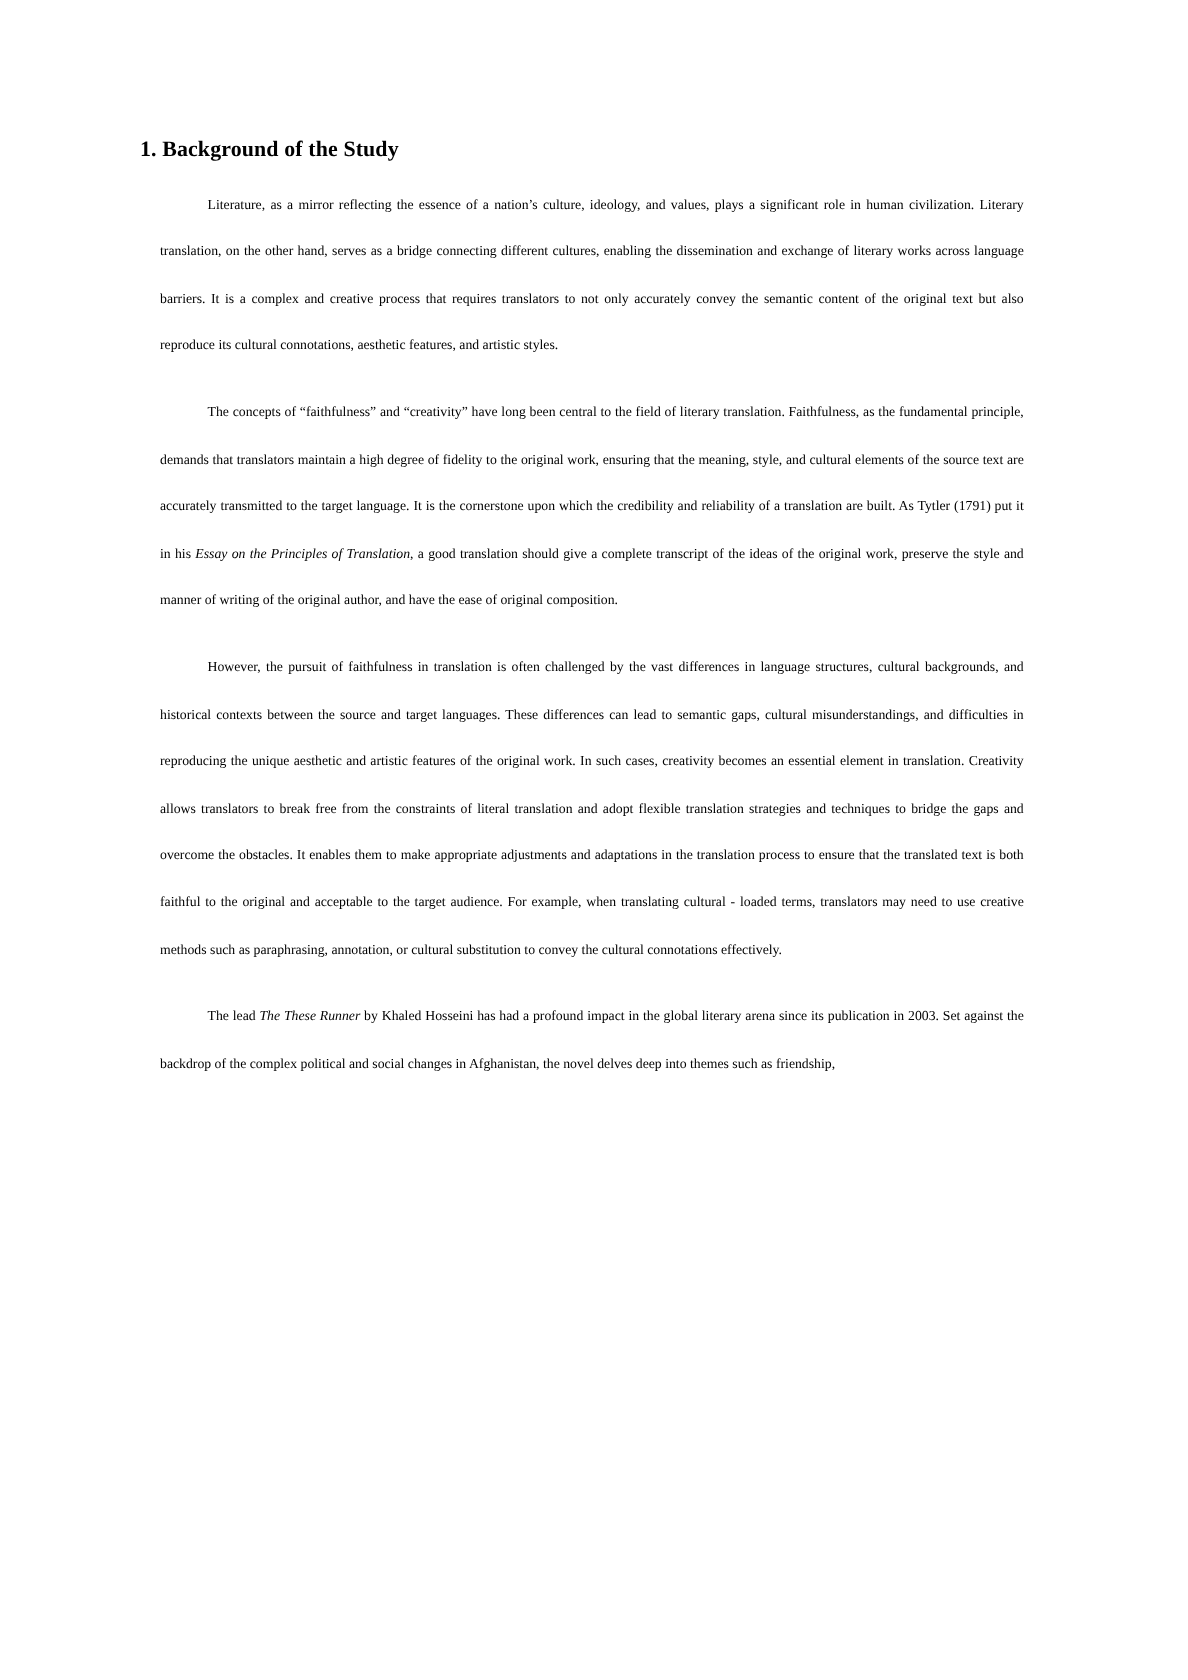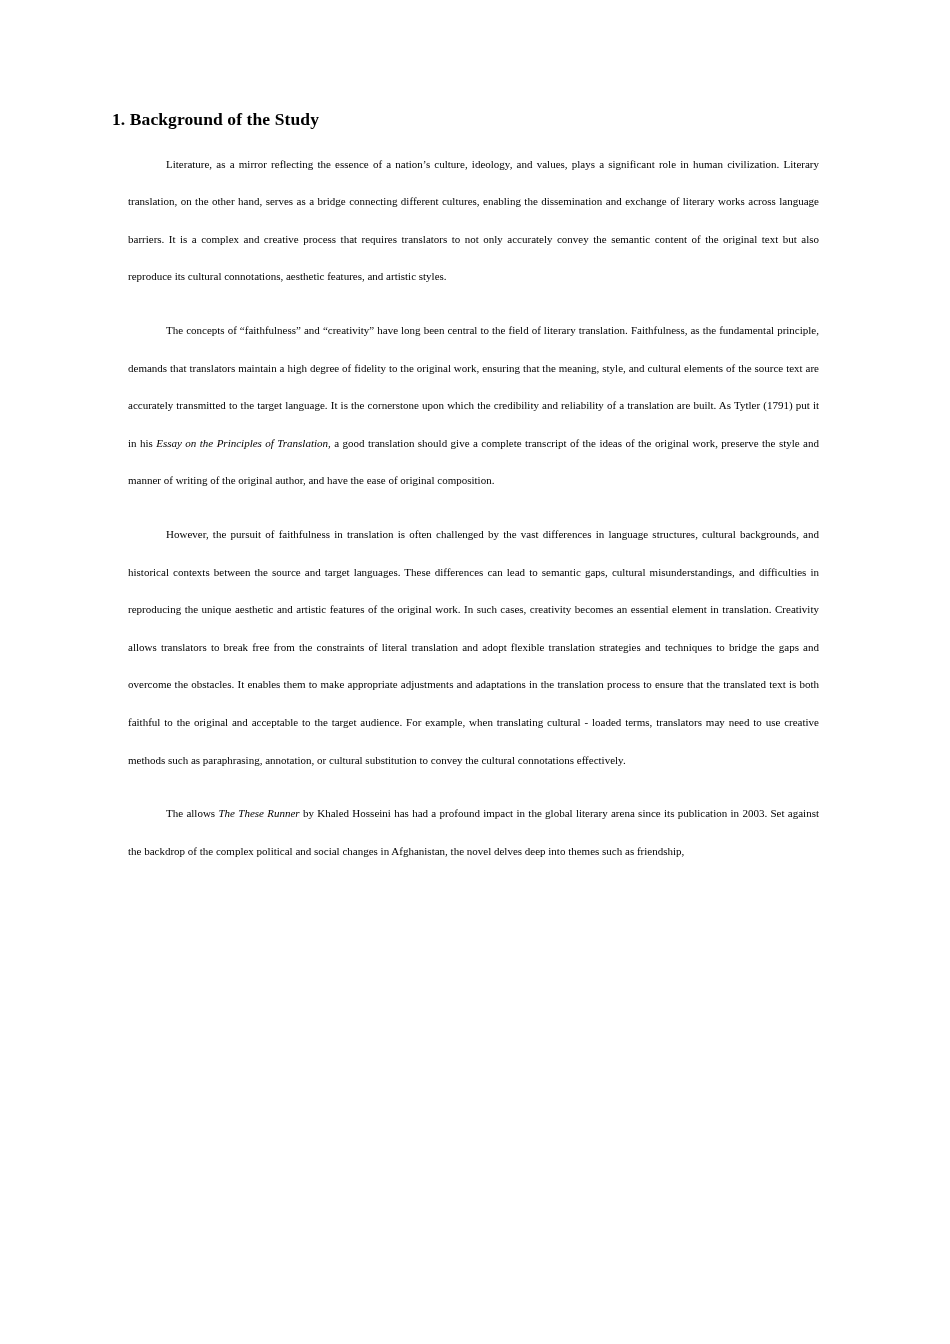--- a/index.html
+++ b/index.html
@@ -72,20 +72,20 @@
 <div class="page">
 
   <div class="content">
 
     <h1 class="section-heading">1. Background of the Study</h1>
 
     <div id="paragraphs">
         <p class="para first"><span>Literature, as a mirror reflecting the essence of a nation’s culture, ideology, and values, plays a significant role in human civilization. Literary translation, on the other hand, serves as a bridge connecting different cultures, enabling the dissemination and exchange of literary works across language barriers. It is a complex and creative process that requires translators to not only accurately convey the semantic content of the original text but also reproduce its cultural connotations, aesthetic features, and artistic styles.</span></p>
         <p class="para"><span>The concepts of “faithfulness” and “creativity” have long been central to the field of literary translation. Faithfulness, as the fundamental principle, demands that translators maintain a high degree of fidelity to the original work, ensuring that the meaning, style, and cultural elements of the source text are accurately transmitted to the target language. It is the cornerstone upon which the credibility and reliability of a translation are built. As Tytler (1791) put it in his </span><i>Essay on the Principles of Translation</i><span>, a good translation should give a complete transcript of the ideas of the original work, preserve the style and manner of writing of the original author, and have the ease of original composition.</span></p>
         <p class="para"><span>However, the pursuit of faithfulness in translation is often challenged by the vast differences in language structures, cultural backgrounds, and historical contexts between the source and target languages. These differences can lead to semantic gaps, cultural misunderstandings, and difficulties in reproducing the unique aesthetic and artistic features of the original work. In such cases, creativity becomes an essential element in translation. Creativity allows translators to break free from the constraints of literal translation and adopt flexible translation strategies and techniques to bridge the gaps and overcome the obstacles. It enables them to make appropriate adjustments and adaptations in the translation process to ensure that the translated text is both faithful to the original and acceptable to the target audience. For example, when translating cultural - loaded terms, translators may need to use creative methods such as paraphrasing, annotation, or cultural substitution to convey the cultural connotations effectively.</span></p>
-        <p class="para"><span>The allows </span><i>The These Runner</i><span> by Khaled Hosseini has had a profound impact in the global literary arena since its publication in 2003. Set against the backdrop of the complex political and social changes in Afghanistan, the novel delves deep into themes such as friendship,</span></p>
+        <p class="para"><span>The lead </span><i>The These Runner</i><span> by Khaled Hosseini has had a profound impact in the global literary arena since its publication in 2003. Set against the backdrop of the complex political and social changes in Afghanistan, the novel delves deep into themes such as friendship,</span></p>
       </div>
 
   </div>
 
   <div class="footer">2</div>
 
 </div>
 
 </body></html>

